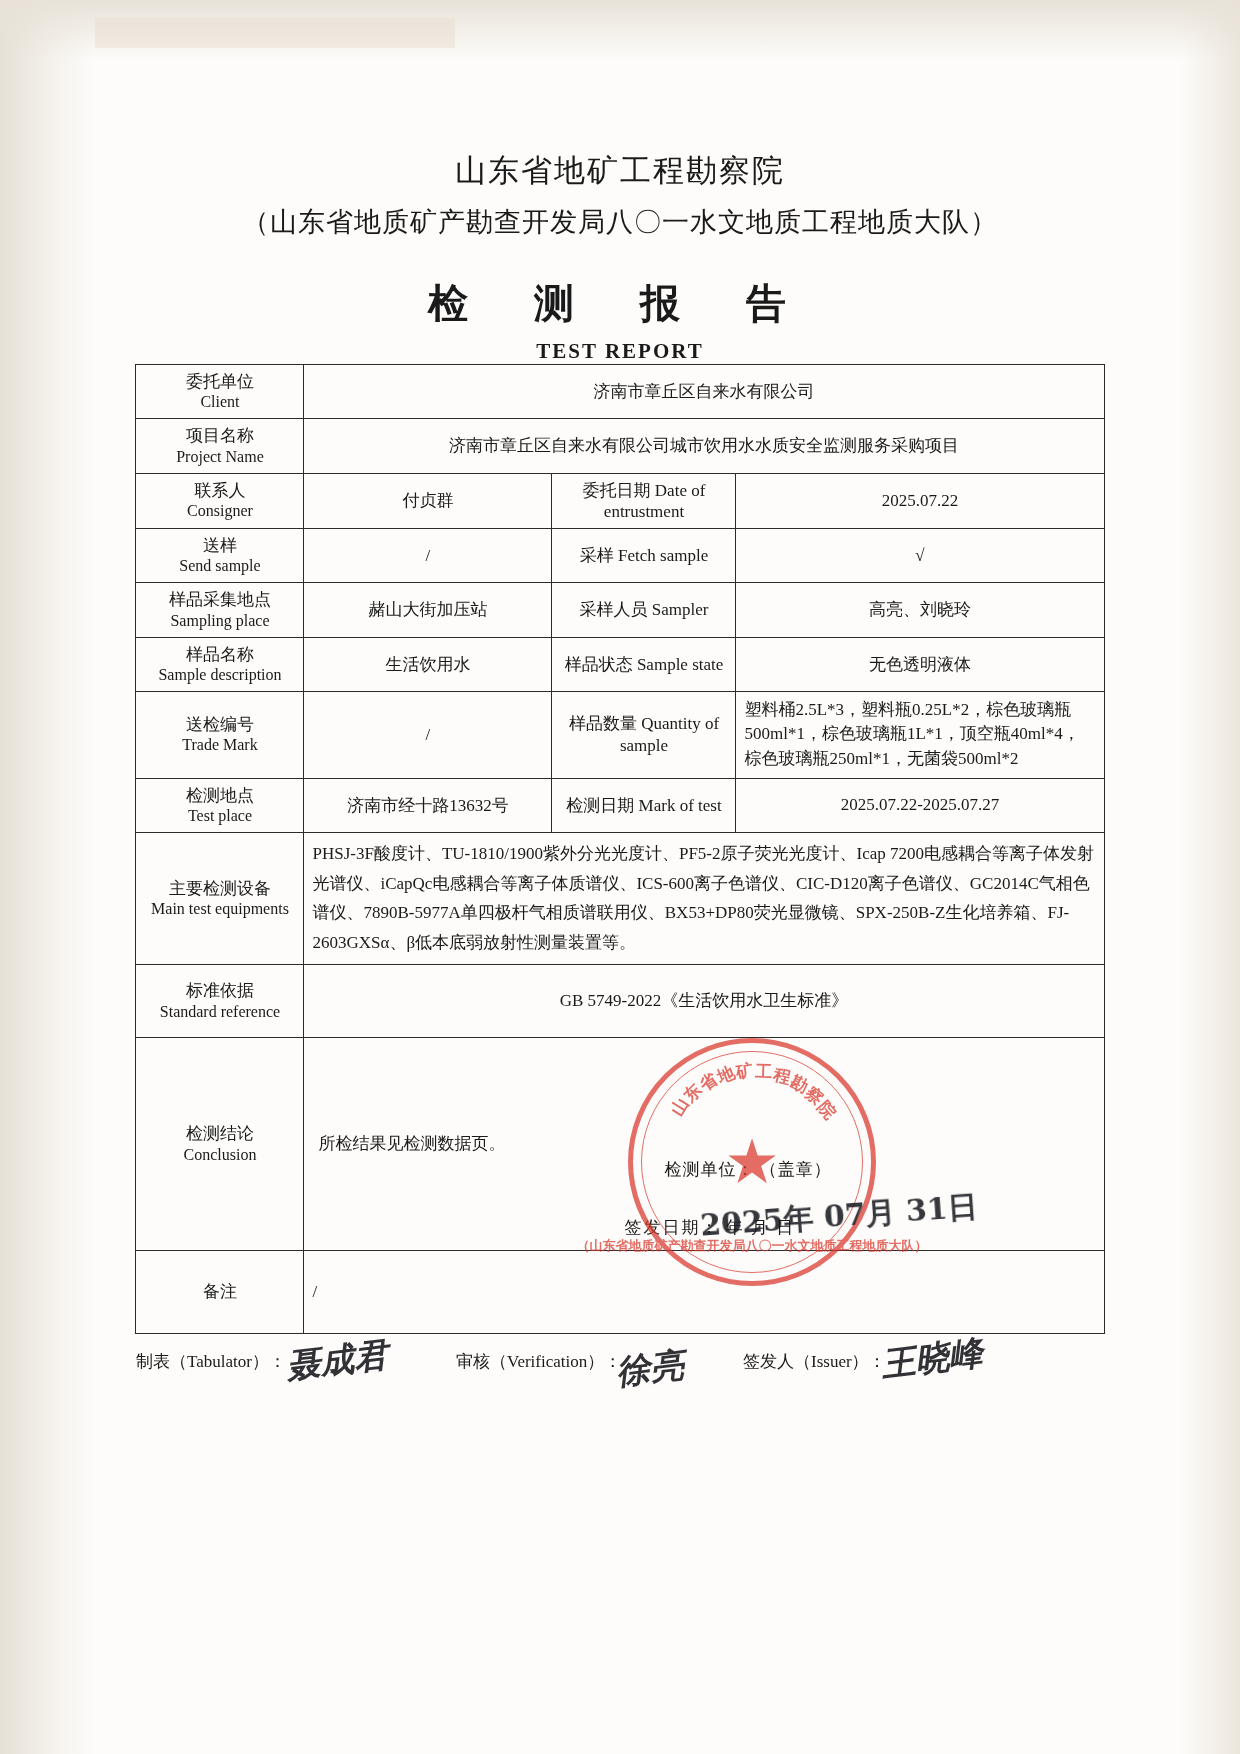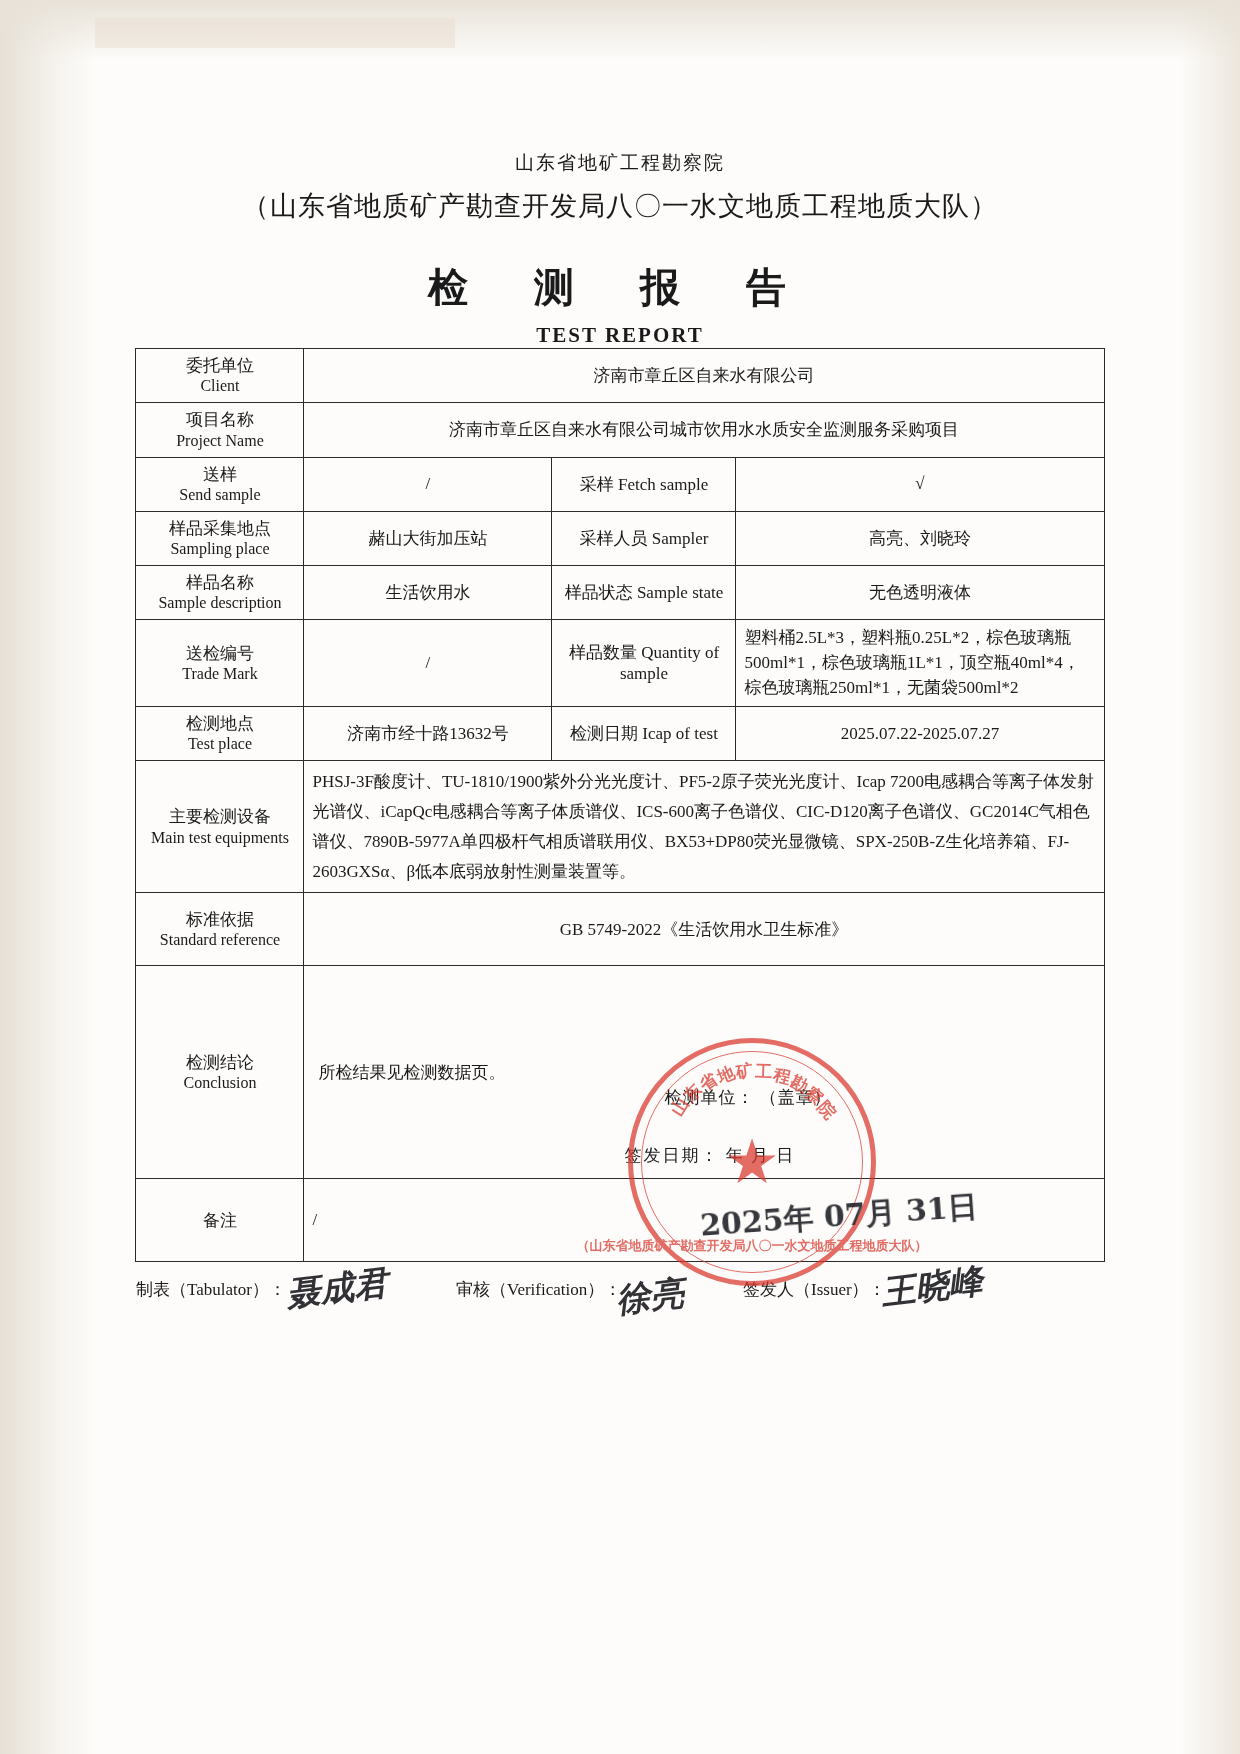--- a/index.html
+++ b/index.html
@@ -41,21 +41,21 @@
     position: absolute;
     left: 0; top: 0;
     width: 1240px;
   }
 
   .org-block {
     text-align: center;
     margin-top: 150px;
   }
   .org-line1 {
-    font-size: 19px;
+    font-size: 31px;
     letter-spacing: 2px;
     font-family: "DejaVu Serif", "Liberation Serif", serif;
   }
   .org-line2 {
     font-size: 27px;
     letter-spacing: 1px;
     margin-top: 12px;
     font-family: "DejaVu Serif", "Liberation Serif", serif;
   }
   .title-cn {
@@ -281,20 +281,32 @@
       </tr>
 
       <tr>
         <td class="lbl">
           <span class="cn">项目名称</span>
           <span class="en">Project Name</span>
         </td>
         <td class="val" colspan="3">济南市章丘区自来水有限公司城市饮用水水质安全监测服务采购项目</td>
       </tr>
 
+      <tr>
+        <td class="lbl">
+          <span class="cn">联系人</span>
+          <span class="en">Consigner</span>
+        </td>
+        <td class="val">付贞群</td>
+        <td class="mid-lbl">
+          <span class="cn">委托日期</span>
+          <span class="en">Date of entrustment</span>
+        </td>
+        <td class="val">2025.07.22</td>
+      </tr>
 
       <tr>
         <td class="lbl">
           <span class="cn">送样</span>
           <span class="en">Send sample</span>
         </td>
         <td class="val">/</td>
         <td class="mid-lbl">
           <span class="cn">采样</span>
           <span class="en">Fetch sample</span>
@@ -343,21 +355,21 @@
       </tr>
 
       <tr>
         <td class="lbl">
           <span class="cn">检测地点</span>
           <span class="en">Test place</span>
         </td>
         <td class="val">济南市经十路13632号</td>
         <td class="mid-lbl">
           <span class="cn">检测日期</span>
-          <span class="en">Icap of test</span>
+          <span class="en">Mark of test</span>
         </td>
         <td class="val">2025.07.22-2025.07.27</td>
       </tr>
 
       <tr>
         <td class="lbl">
           <span class="cn">主要检测设备</span>
           <span class="en">Main test equipments</span>
         </td>
         <td class="equip" colspan="3">PHSJ-3F酸度计、TU-1810/1900紫外分光光度计、PF5-2原子荧光光度计、Icap 7200电感耦合等离子体发射光谱仪、iCapQc电感耦合等离子体质谱仪、ICS-600离子色谱仪、CIC-D120离子色谱仪、GC2014C气相色谱仪、7890B-5977A单四极杆气相质谱联用仪、BX53+DP80荧光显微镜、SPX-250B-Z生化培养箱、FJ-2603GXSα、β低本底弱放射性测量装置等。</td>

